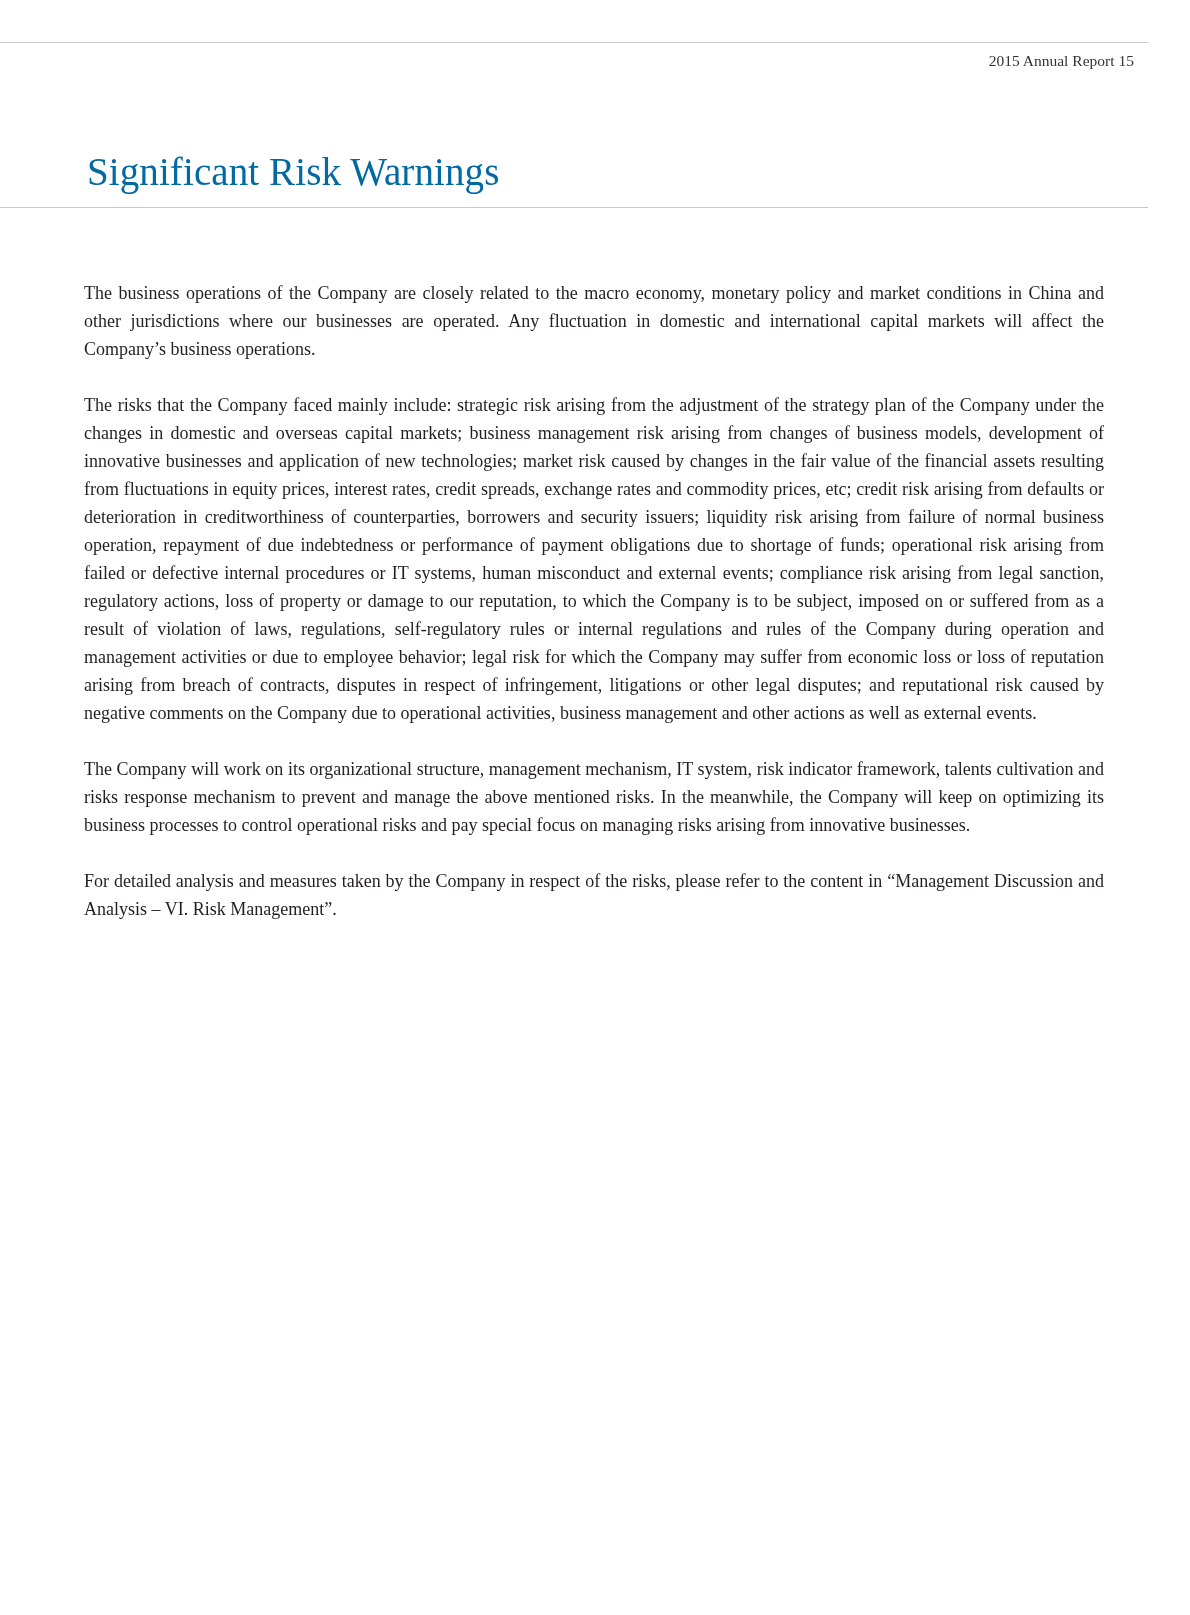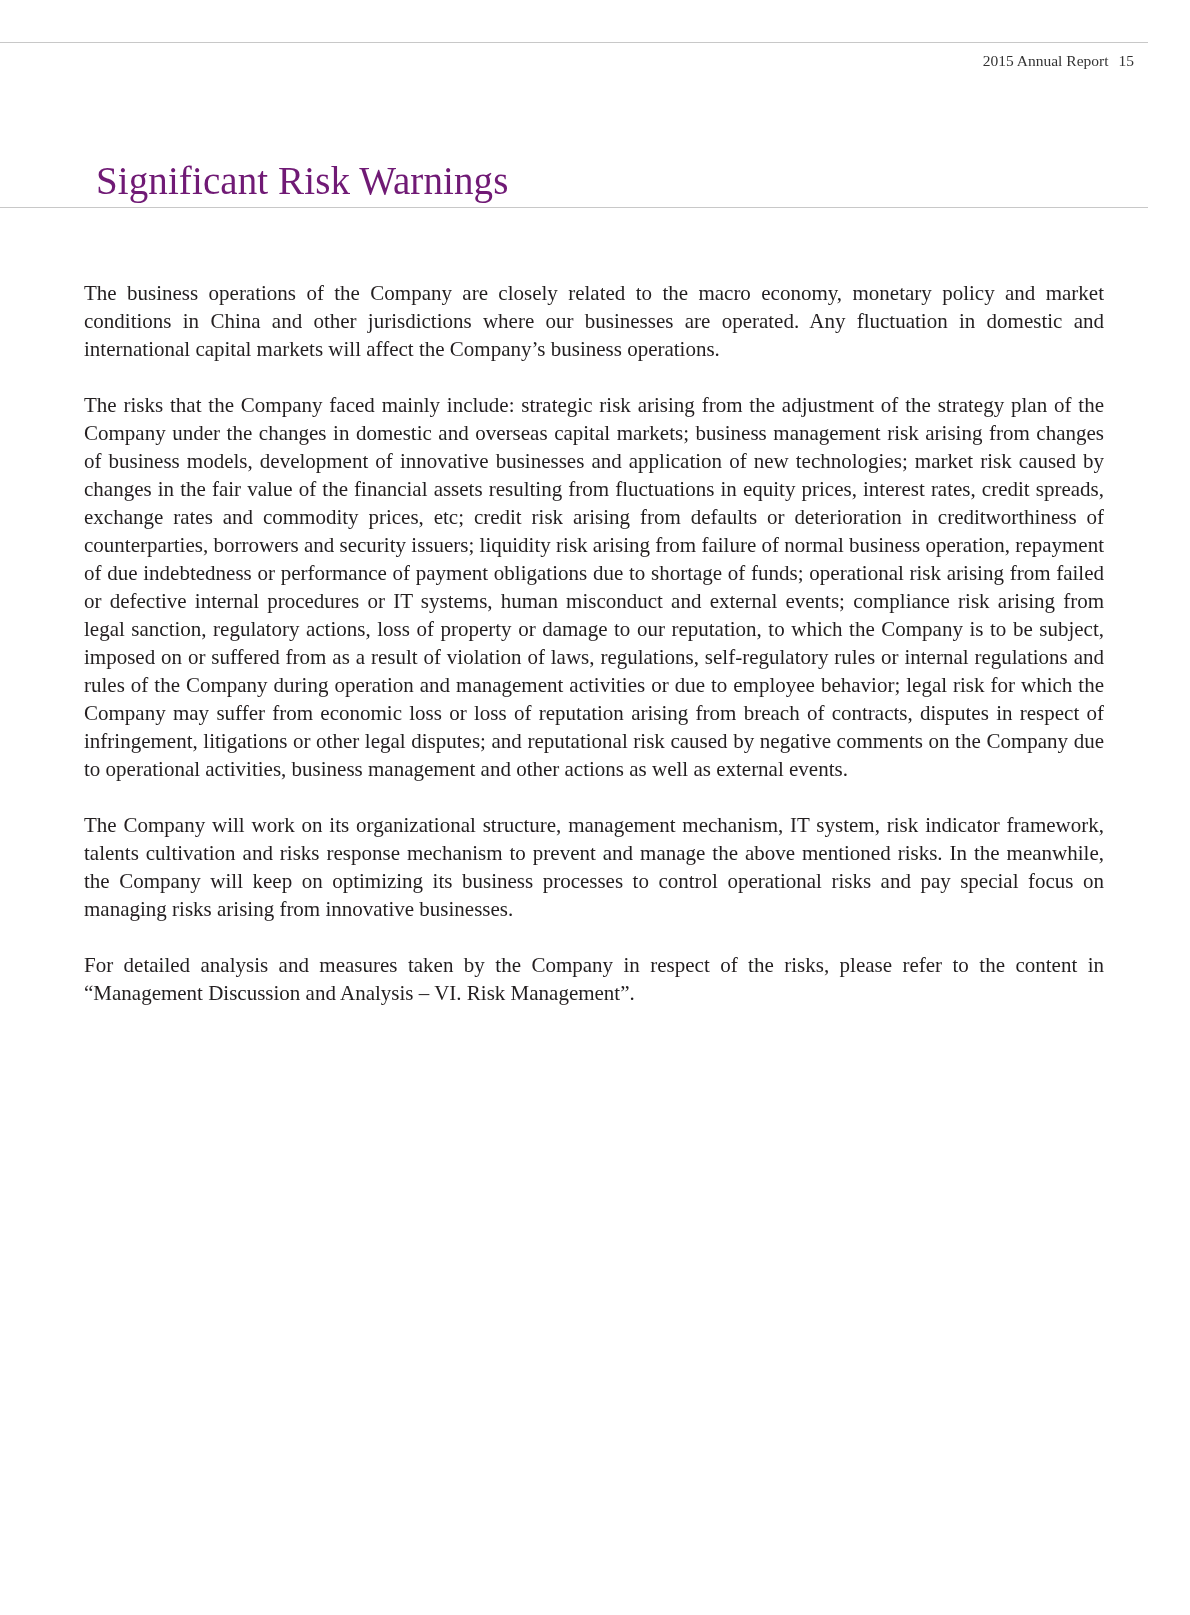--- a/index.html
+++ b/index.html
@@ -27,41 +27,41 @@
     .header-right {
       position: absolute;
       top: 52px;
       right: 56px;
       font-size: 15.5px;
       color: #333333;
       white-space: nowrap;
     }
     .header-right .page-num {
       display: inline-block;
-      margin-left: 10px;
+      margin-left: 4px;
     }
     .title {
       position: absolute;
       left: 84px;
       top: 146px;
-      margin: 12px;
+      margin: 3px;
       font-size: 39px;
       font-weight: normal;
-      color: #701a75;
+      color: #0369a1;
       letter-spacing: 0.1px;
     }
     .content {
       position: absolute;
       left: 84px;
       top: 279px;
       width: 1020px;
     }
     .content p {
       margin: 0 0 28px 0;
-      font-size: 21px;
+      font-size: 18px;
       line-height: 28px;
       text-align: justify;
       text-justify: inter-word;
       color: #231f20;
     }
   </style>
 </head>
 <body>
 
 <div class="rule rule-top"></div>

